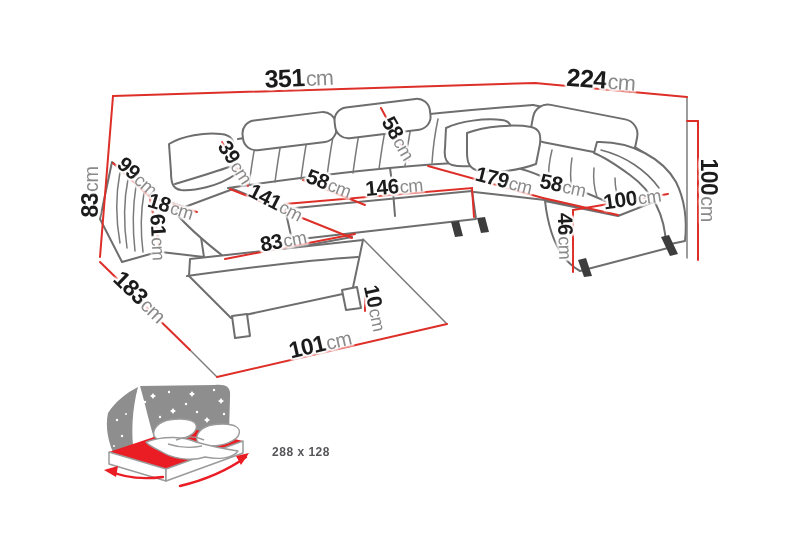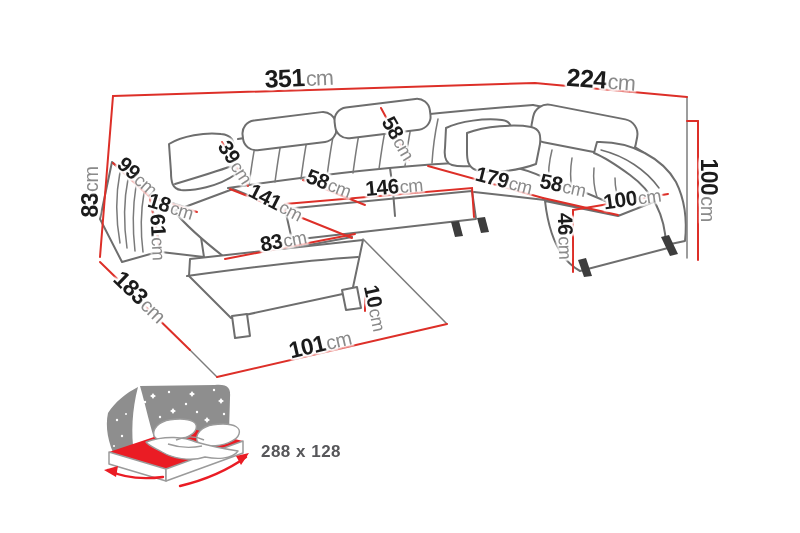--- a/index.html
+++ b/index.html
@@ -207,15 +207,15 @@
   <div class="dim" style="left:329px;top:183px;--r:20deg;font-size:21px"><b>58</b><span class="u">cm</span></div>
   <div class="dim" style="left:394px;top:186px;--r:-5deg;font-size:21px"><b>146</b><span class="u">cm</span></div>
   <div class="dim" style="left:504px;top:180px;--r:14deg;font-size:21px"><b>179</b><span class="u">cm</span></div>
   <div class="dim" style="left:563px;top:185px;--r:12deg;font-size:21px"><b>58</b><span class="u">cm</span></div>
   <div class="dim" style="left:632px;top:198px;--r:-8deg;font-size:21px"><b>100</b><span class="u">cm</span></div>
   <div class="dim" style="left:566px;top:236px;--r:88deg;font-size:21px"><b>46</b><span class="u">cm</span></div>
   <div class="dim" style="left:376px;top:308px;--r:78deg;font-size:21px"><b>10</b><span class="u">cm</span></div>
   <div class="dim" style="left:320px;top:344px;--r:-13deg;font-size:23px"><b>101</b><span class="u">cm</span></div>
   <div class="dim" style="left:708px;top:190px;--r:90deg;font-size:23px"><b>100</b><span class="u">cm</span></div>
 
-  <div class="bedsize" style="left:301px;top:452px;font-size:17px">288 x 128</div>
+  <div class="bedsize" style="left:301px;top:452px;font-size:12px">288 x 128</div>
 
 </div>
 
 </body></html>

